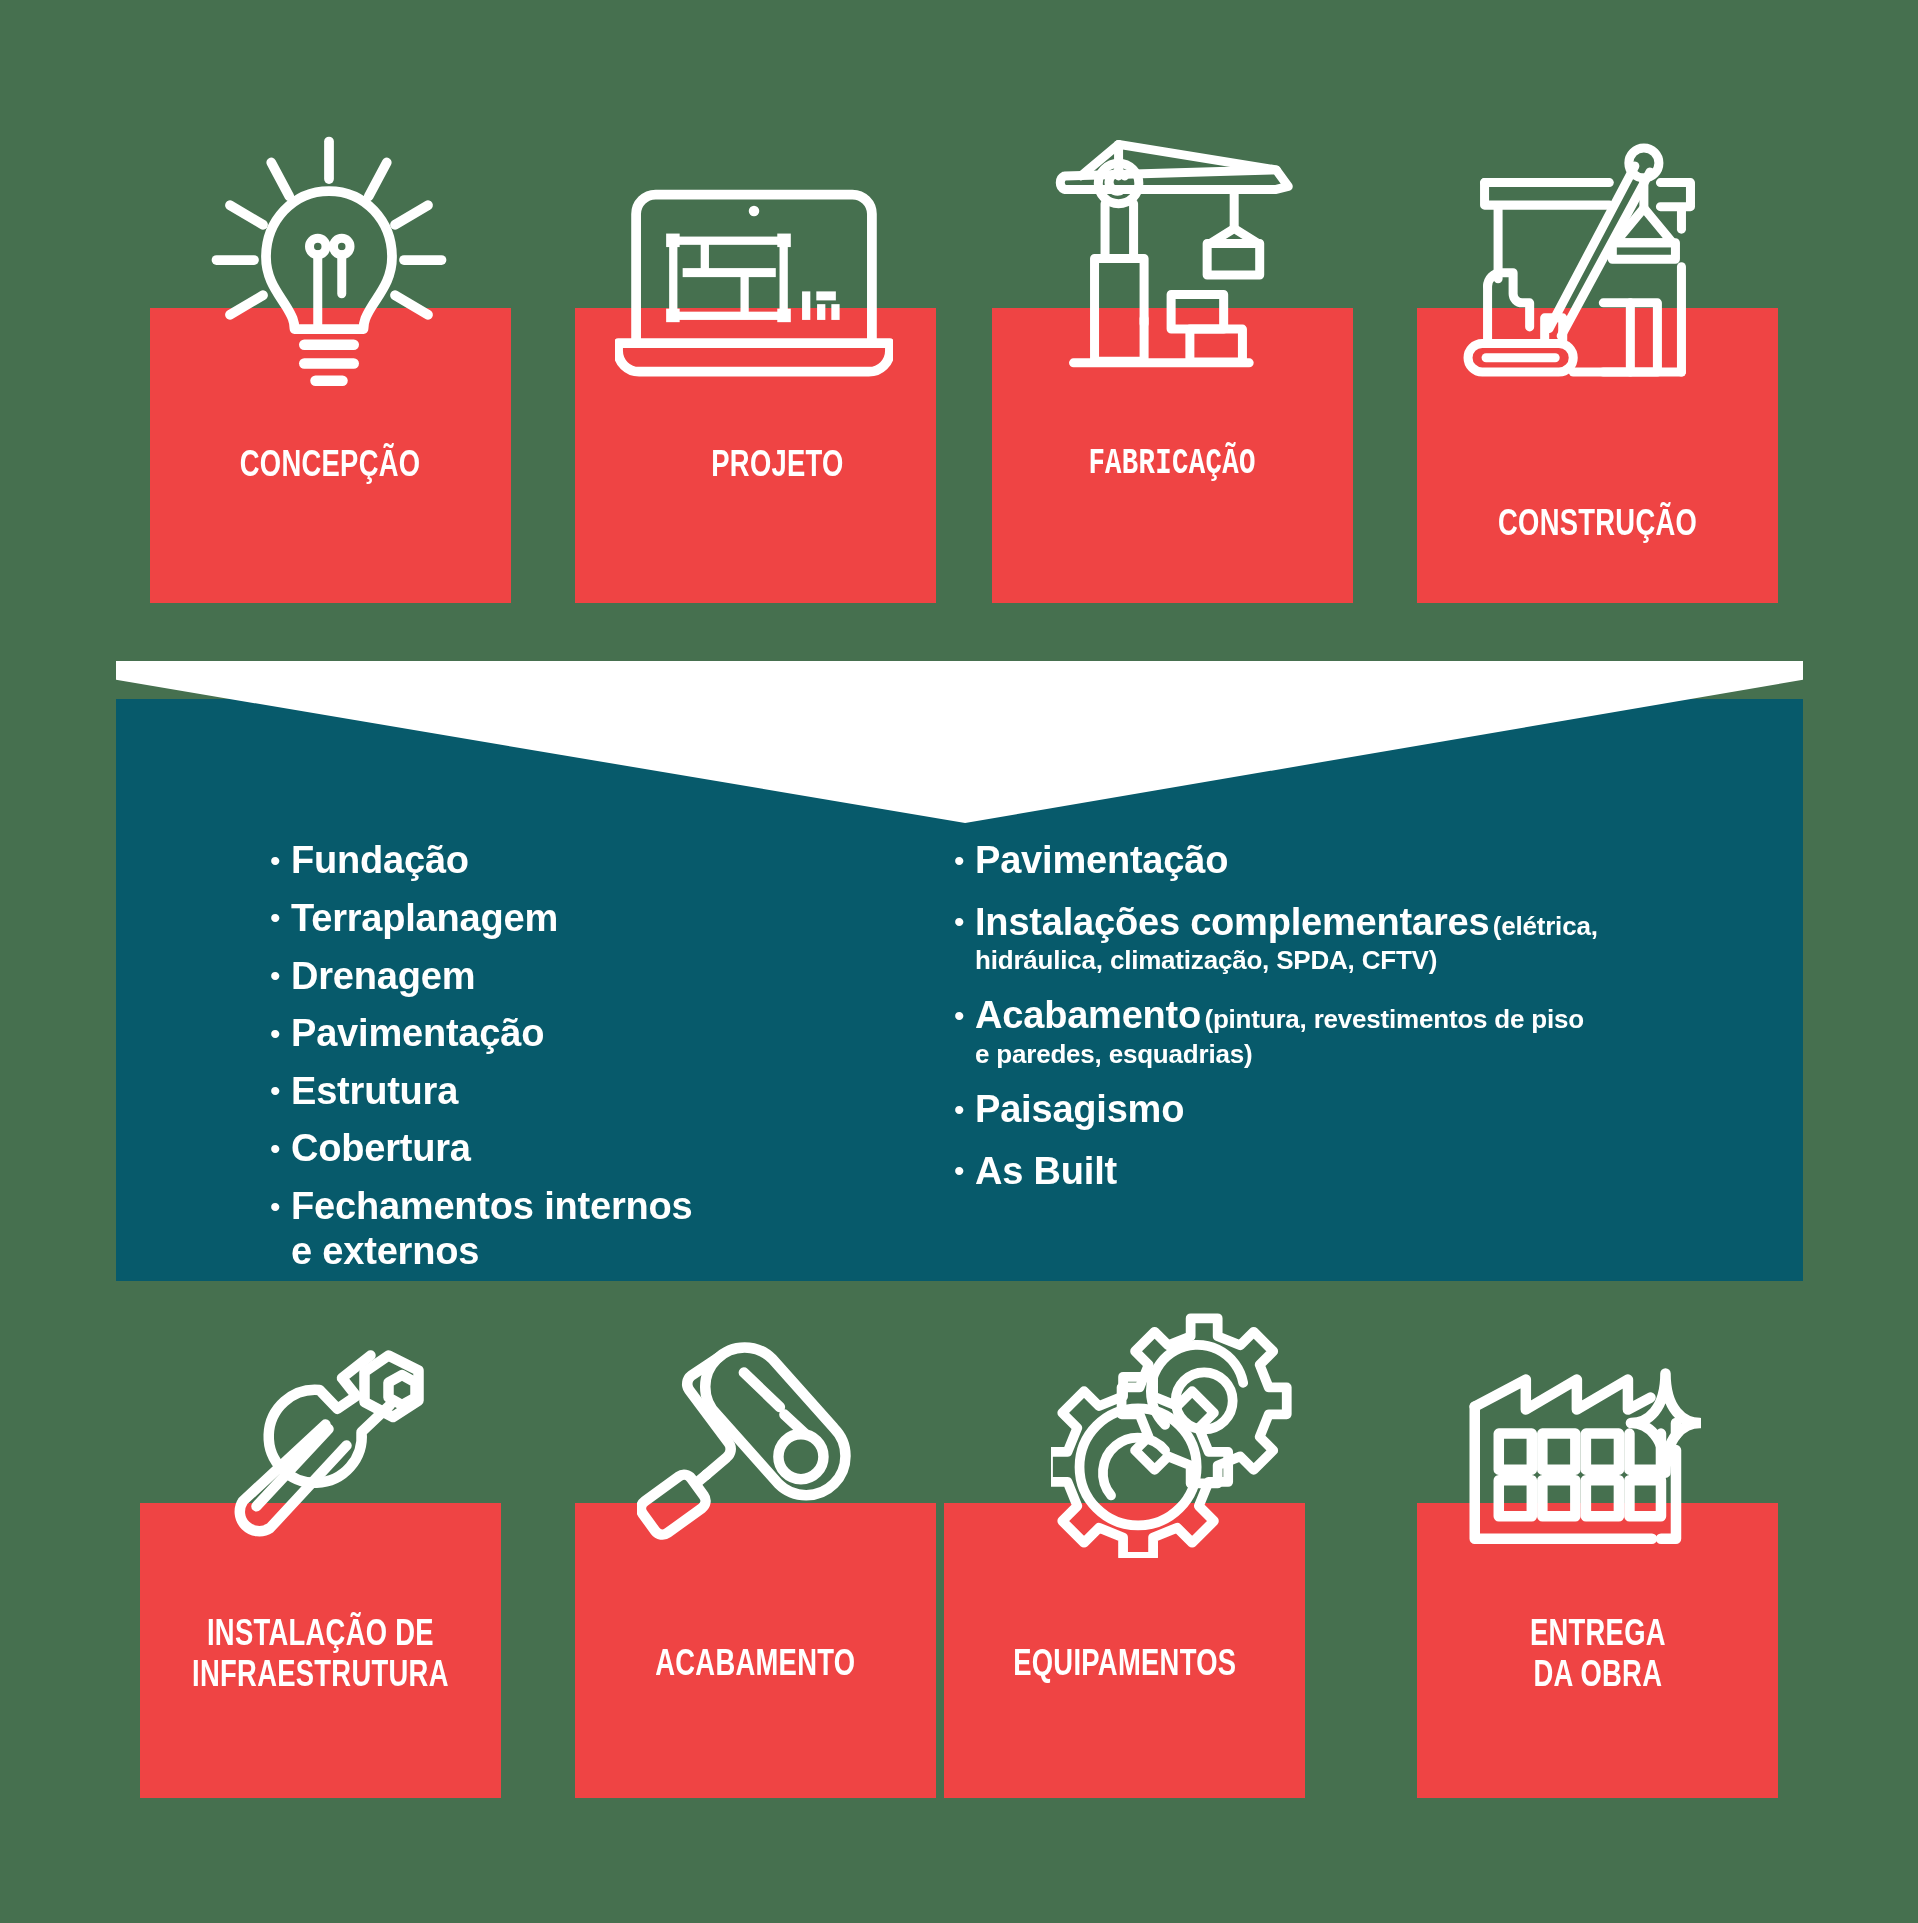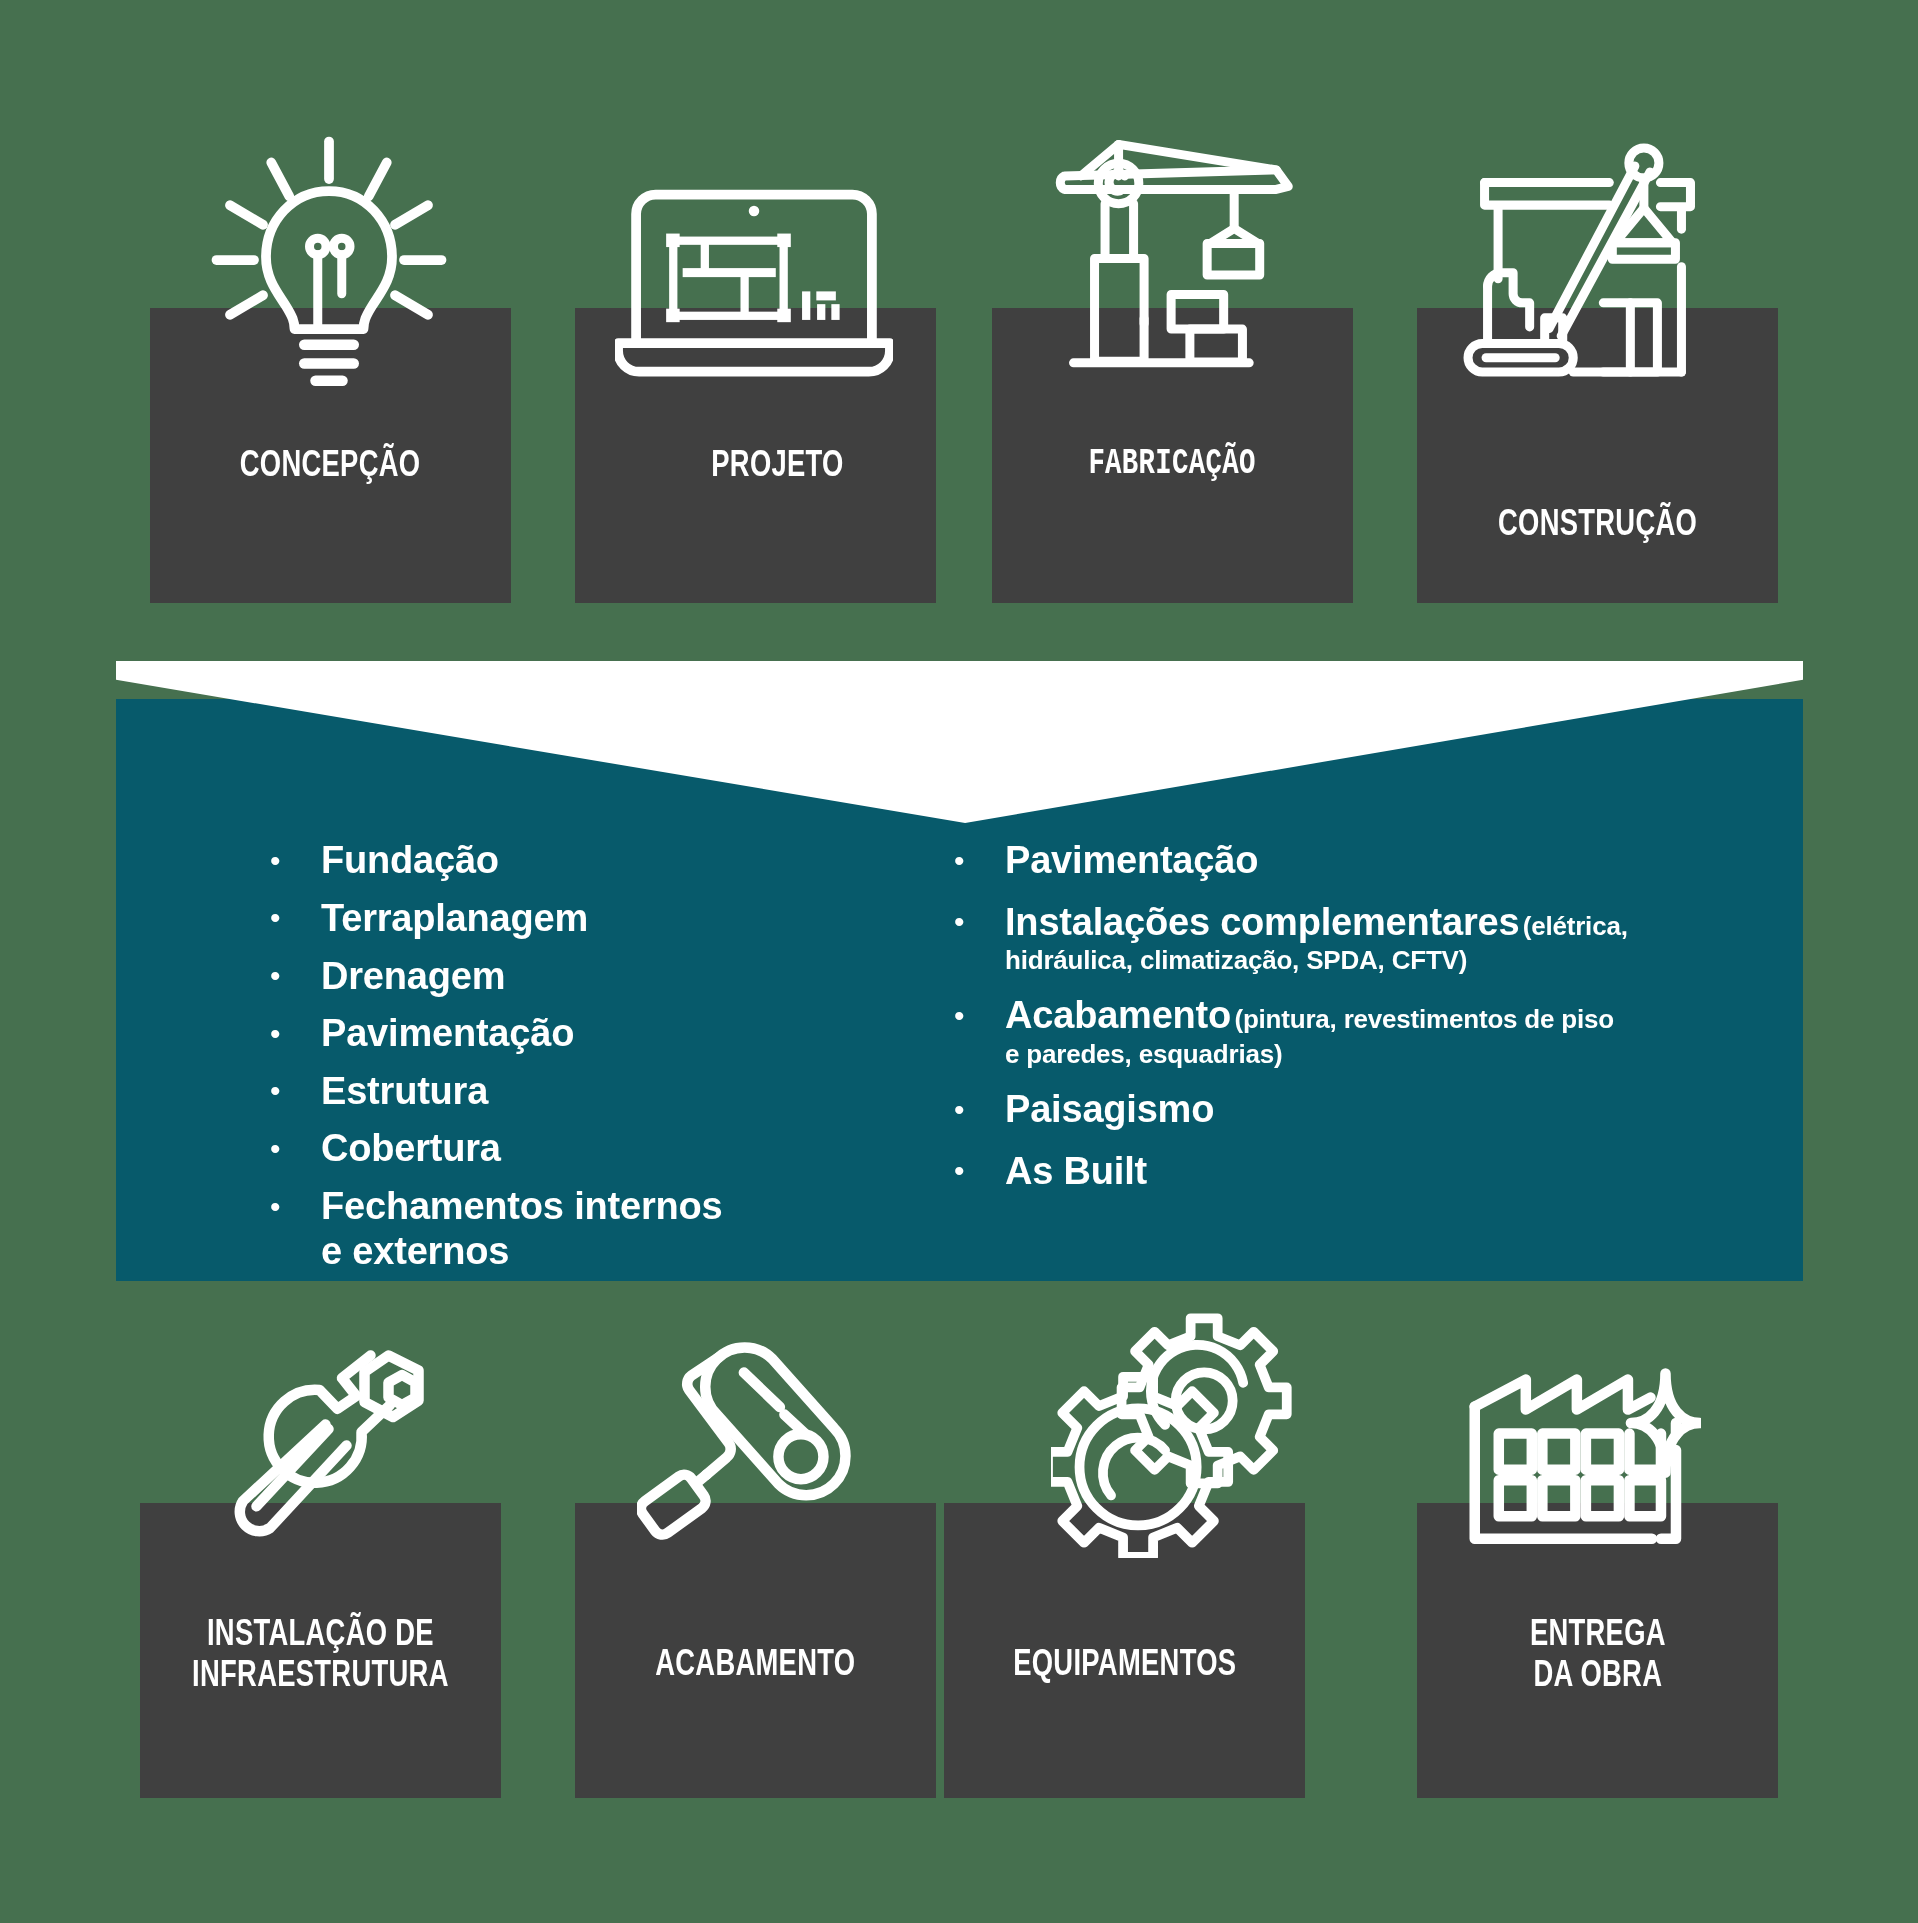--- a/index.html
+++ b/index.html
@@ -9,21 +9,21 @@
     background:#46704f;
     font-family:"Liberation Sans", sans-serif;
     overflow:hidden;
     position:relative;
   }
   .stage{position:absolute;inset:0;}
 
   
   .card{
     position:absolute;
-    background:#404040;
+    background:#ef4444;
     box-sizing:border-box;
     display:flex;
     align-items:flex-start;
     justify-content:center;
   }
   .card .label{
     color:#ffffff;
     font-weight:700;
     text-align:center;
     letter-spacing:0.4px;
@@ -94,21 +94,21 @@
     margin-bottom:10.5px;
   }
   .bullet-dot{
     flex:0 0 auto;
     color:#ffffff;
     font-size:30px;
     line-height:1;
     margin-right:10.5px;
     margin-top:7.5px;
   }
-  .bullet-body{flex:1 1 auto;margin-left:30px;}
+  .bullet-body{flex:1 1 auto;}
   .bullet-main{
     font-size:38px;
     font-weight:700;
     line-height:1.18;
     white-space:pre-line;
     letter-spacing:-0.2px;
   }
   .bullet-sub{
     font-size:26px;
     font-weight:700;

